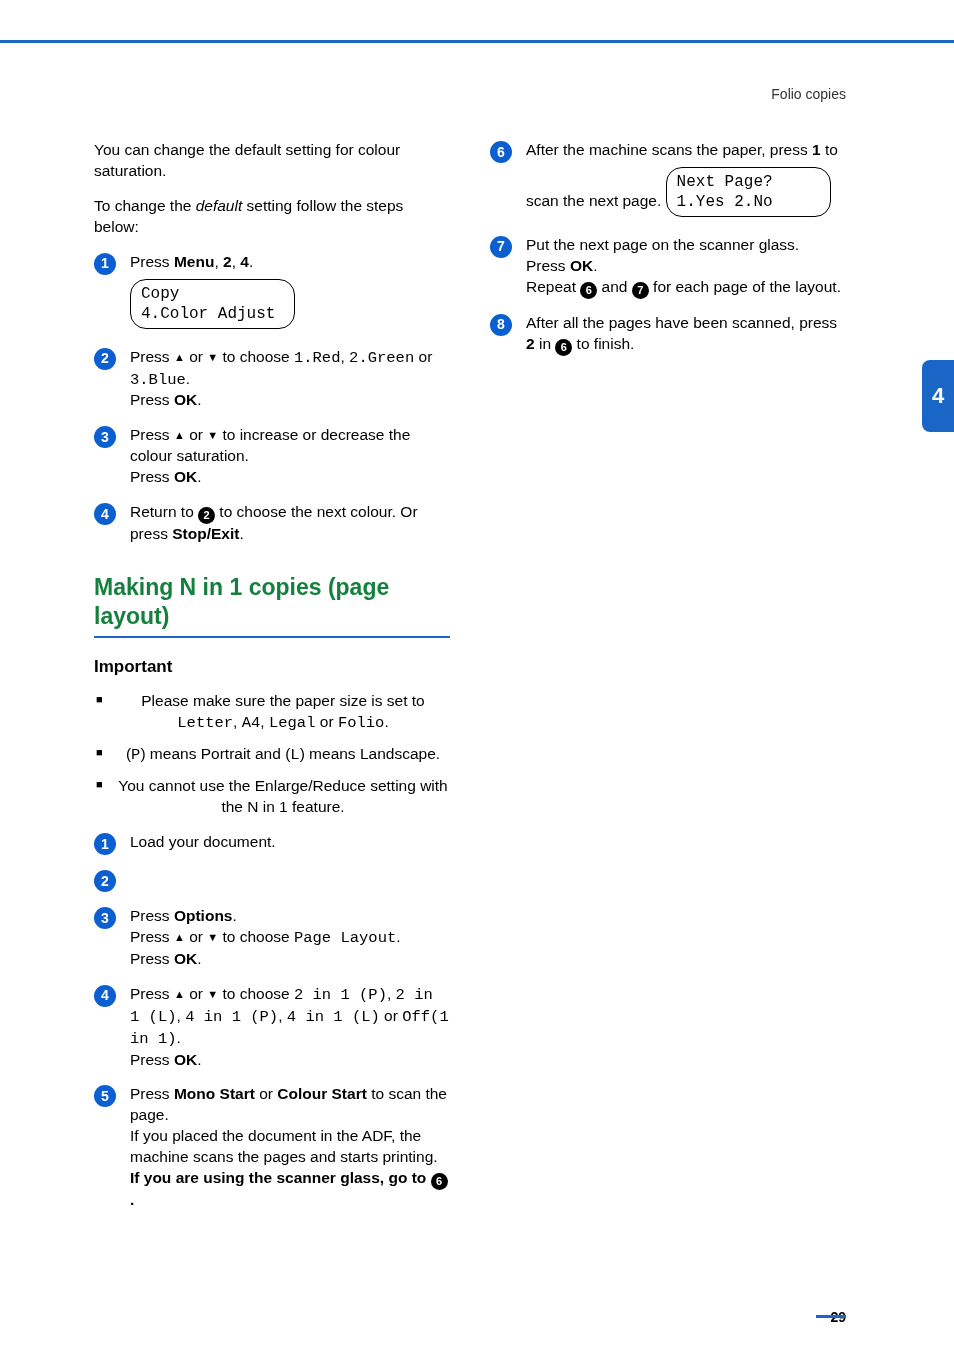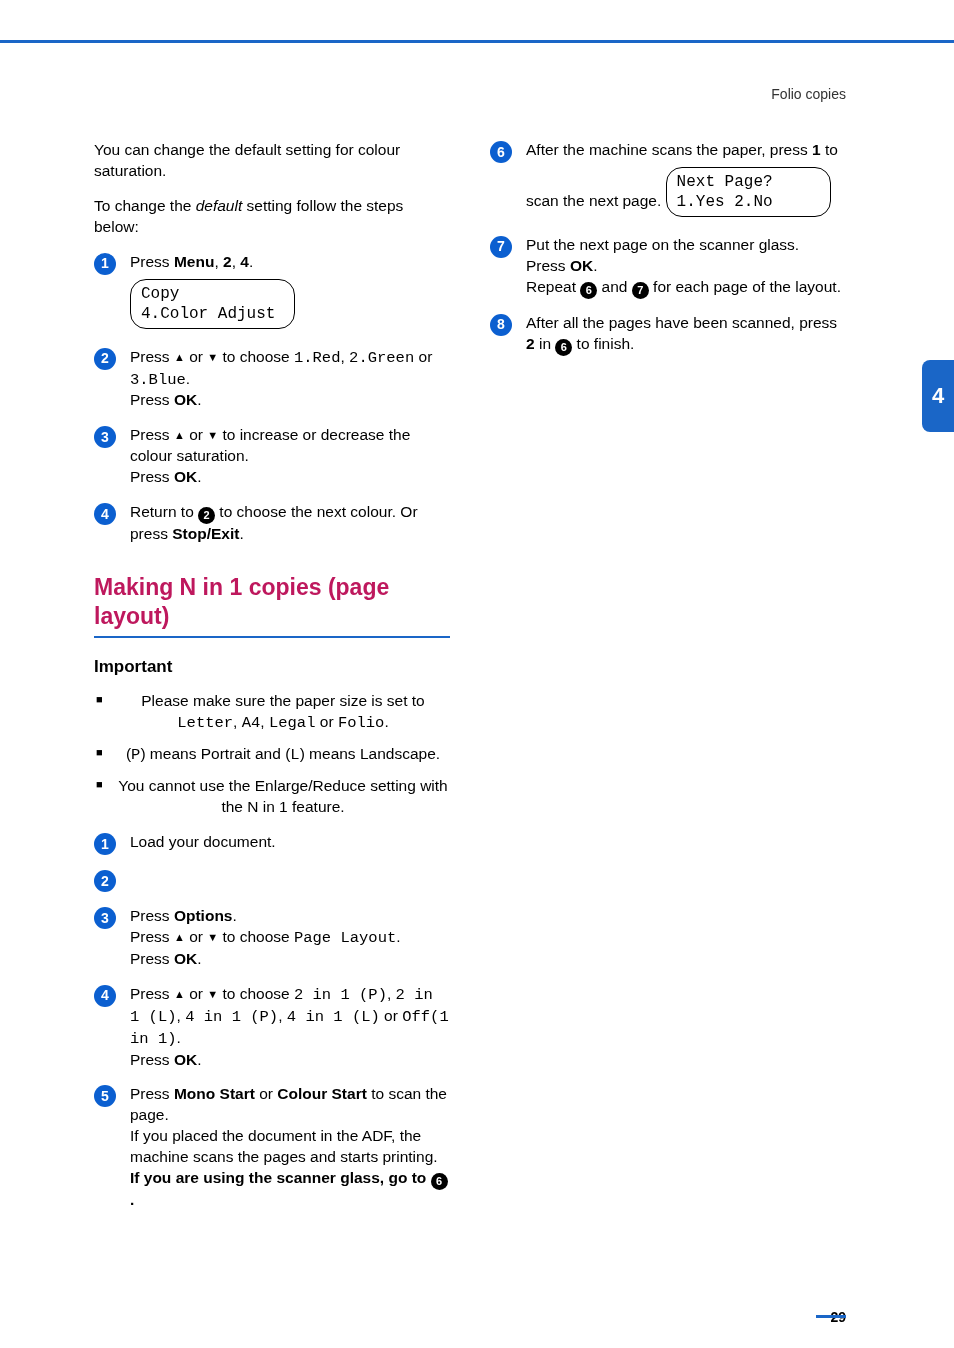--- a/index.html
+++ b/index.html
@@ -66,21 +66,21 @@
   }
   h3.subhead {
     font-size: 17px;
     font-weight: bold;
     margin-bottom: 12px;
     break-after: avoid;
   }
   h2.section {
     font-size: 23px;
     font-weight: bold;
-    color: #be185d;
+    color: #15803d;
     border-bottom: 2px solid #1a66c7;
     padding-bottom: 6px;
     margin-top: 28px;
     margin-bottom: 18px;
     line-height: 1.25;
   }
   p.body { margin-bottom: 14px; }
   .italic { font-style: italic; }
   .bold { font-weight: bold; }
   .mono { font-family: "Courier New", monospace; }

